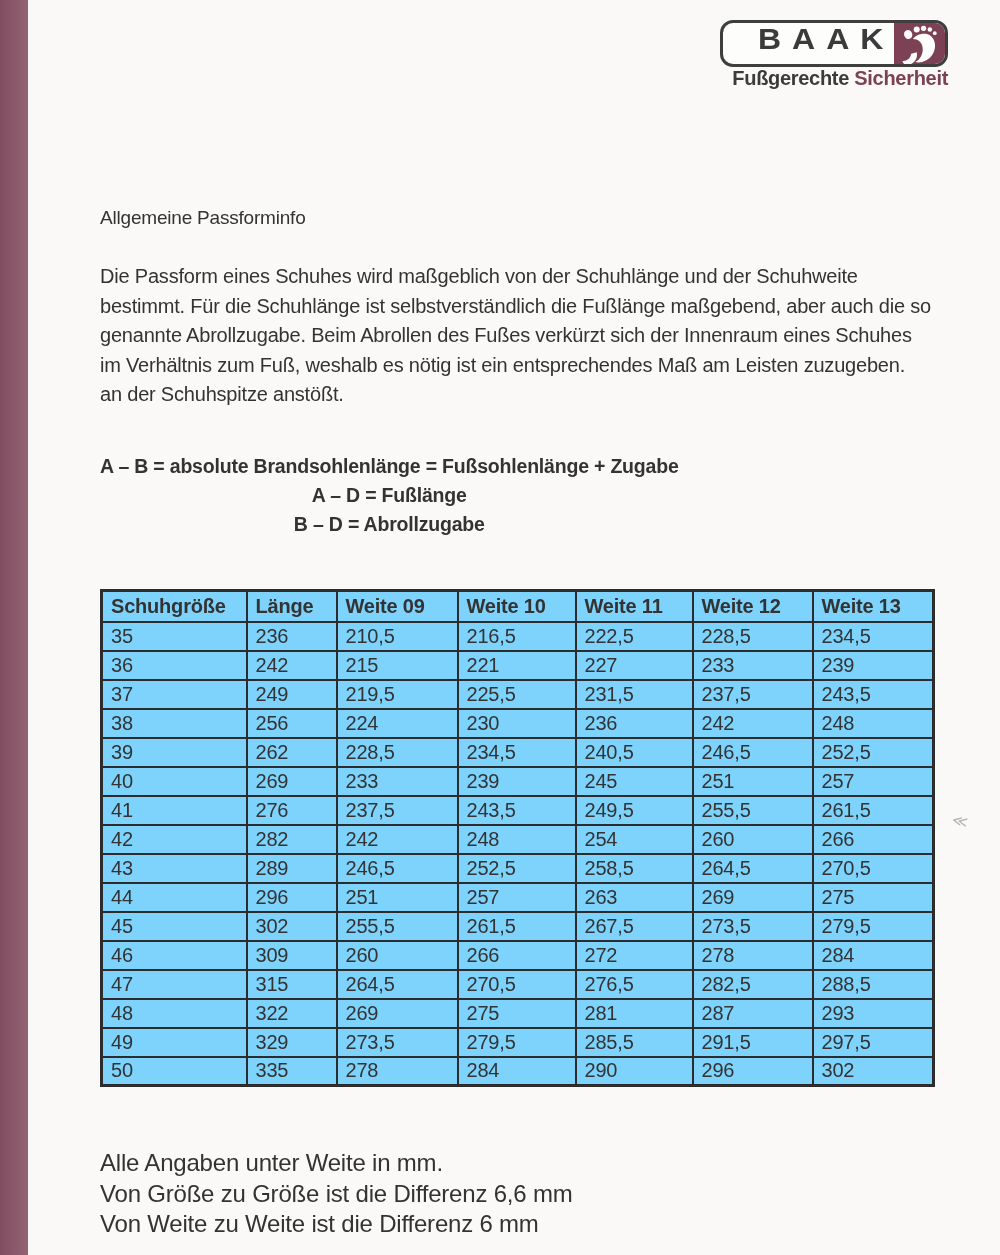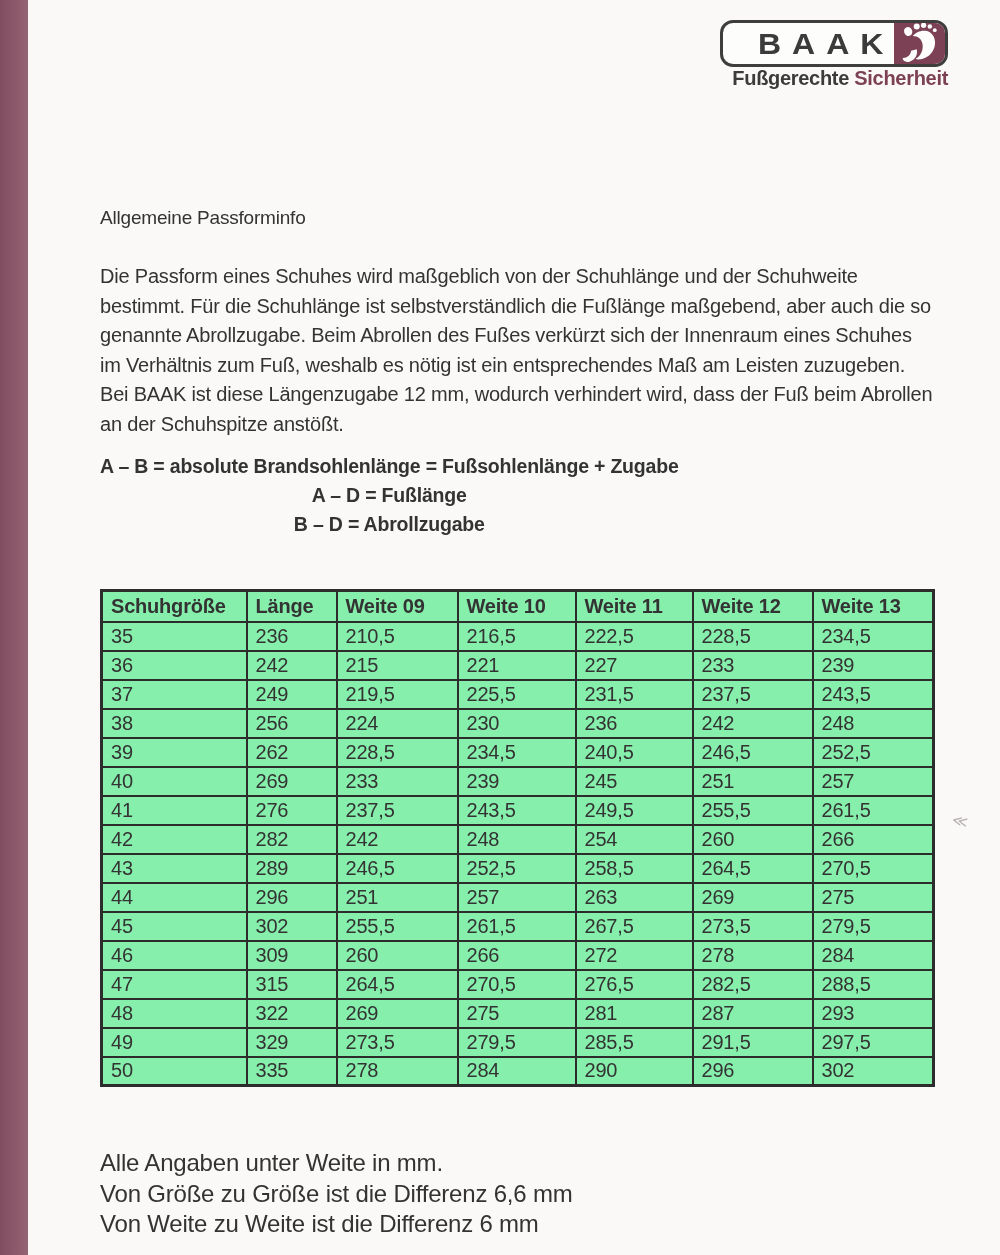--- a/index.html
+++ b/index.html
@@ -20,21 +20,21 @@
     overflow:hidden;
   }
   .band{
     position:absolute;left:0;top:0;width:28px;height:100%;
     background:linear-gradient(to right,#7f4d60,var(--band) 65%,#946474);
   }
   .logo-wrap{
     position:absolute;top:20px;right:52px;width:228px;
   }
   .logo-box{
-    display:flex;align-items:center;height:47px;width:228px;
+    display:flex;align-items:flex-start;height:47px;width:228px;
     border:3px solid #3e3e3e;border-radius:13px;overflow:hidden;
     background:#fdfdfc;
     padding-left:24px;
   }
   .logo-text{
     flex:1;display:flex;align-items:center;justify-content:center;
     font-weight:bold;font-size:32px;line-height:1;
     letter-spacing:11px;text-indent:11px;
     color:#3b3b3b;
     transform:scaleY(0.92);
@@ -50,21 +50,21 @@
   }
   .tagline .accent{color:var(--accent);}
   .block{position:absolute;left:100px;letter-spacing:-0.2px;}
   .heading{top:207px;font-size:19px;font-weight:normal;}
   .paragraph{top:262px;font-size:20px;line-height:29.6px;width:880px;}
   .definitions{top:452px;font-size:19.5px;font-weight:bold;line-height:28.8px;text-align:center;}
   .table-block{top:589px;}
   table{
     border-collapse:collapse;table-layout:fixed;width:832px;
     border:3px solid var(--table-border);
-    background:#86efac;
+    background:#7dd3fc;
   }
   th,td{
     border:2px solid var(--table-border);
     padding:1px 6px 1px 8px;
     font-size:20px;text-align:left;vertical-align:middle;
     height:29px;white-space:nowrap;overflow:hidden;
     letter-spacing:-0.2px;
   }
   th{font-weight:bold;height:31px;}
   .footnotes{top:1148px;font-size:24px;line-height:30.5px;}
@@ -104,21 +104,20 @@
   </div>
 </div>
 
 <div class="block heading">Allgemeine Passforminfo</div>
 
 <div class="block paragraph">
     <div>Die Passform eines Schuhes wird maßgeblich von der Schuhlänge und der Schuhweite</div>
     <div>bestimmt. Für die Schuhlänge ist selbstverständlich die Fußlänge maßgebend, aber auch die so</div>
     <div>genannte Abrollzugabe. Beim Abrollen des Fußes verkürzt sich der Innenraum eines Schuhes</div>
     <div>im Verhältnis zum Fuß, weshalb es nötig ist ein entsprechendes Maß am Leisten zuzugeben.</div>
-    <div>Bei BAAK ist diese Längenzugabe 12 mm, wodurch verhindert wird, dass der Fuß beim Abrollen</div>
     <div>an der Schuhspitze anstößt.</div>
   </div>
 
 <div class="block definitions">
     <div>A – B = absolute Brandsohlenlänge = Fußsohlenlänge + Zugabe</div>
     <div>A – D = Fußlänge</div>
     <div>B – D = Abrollzugabe</div>
   </div>
 
 <div class="block table-block">

